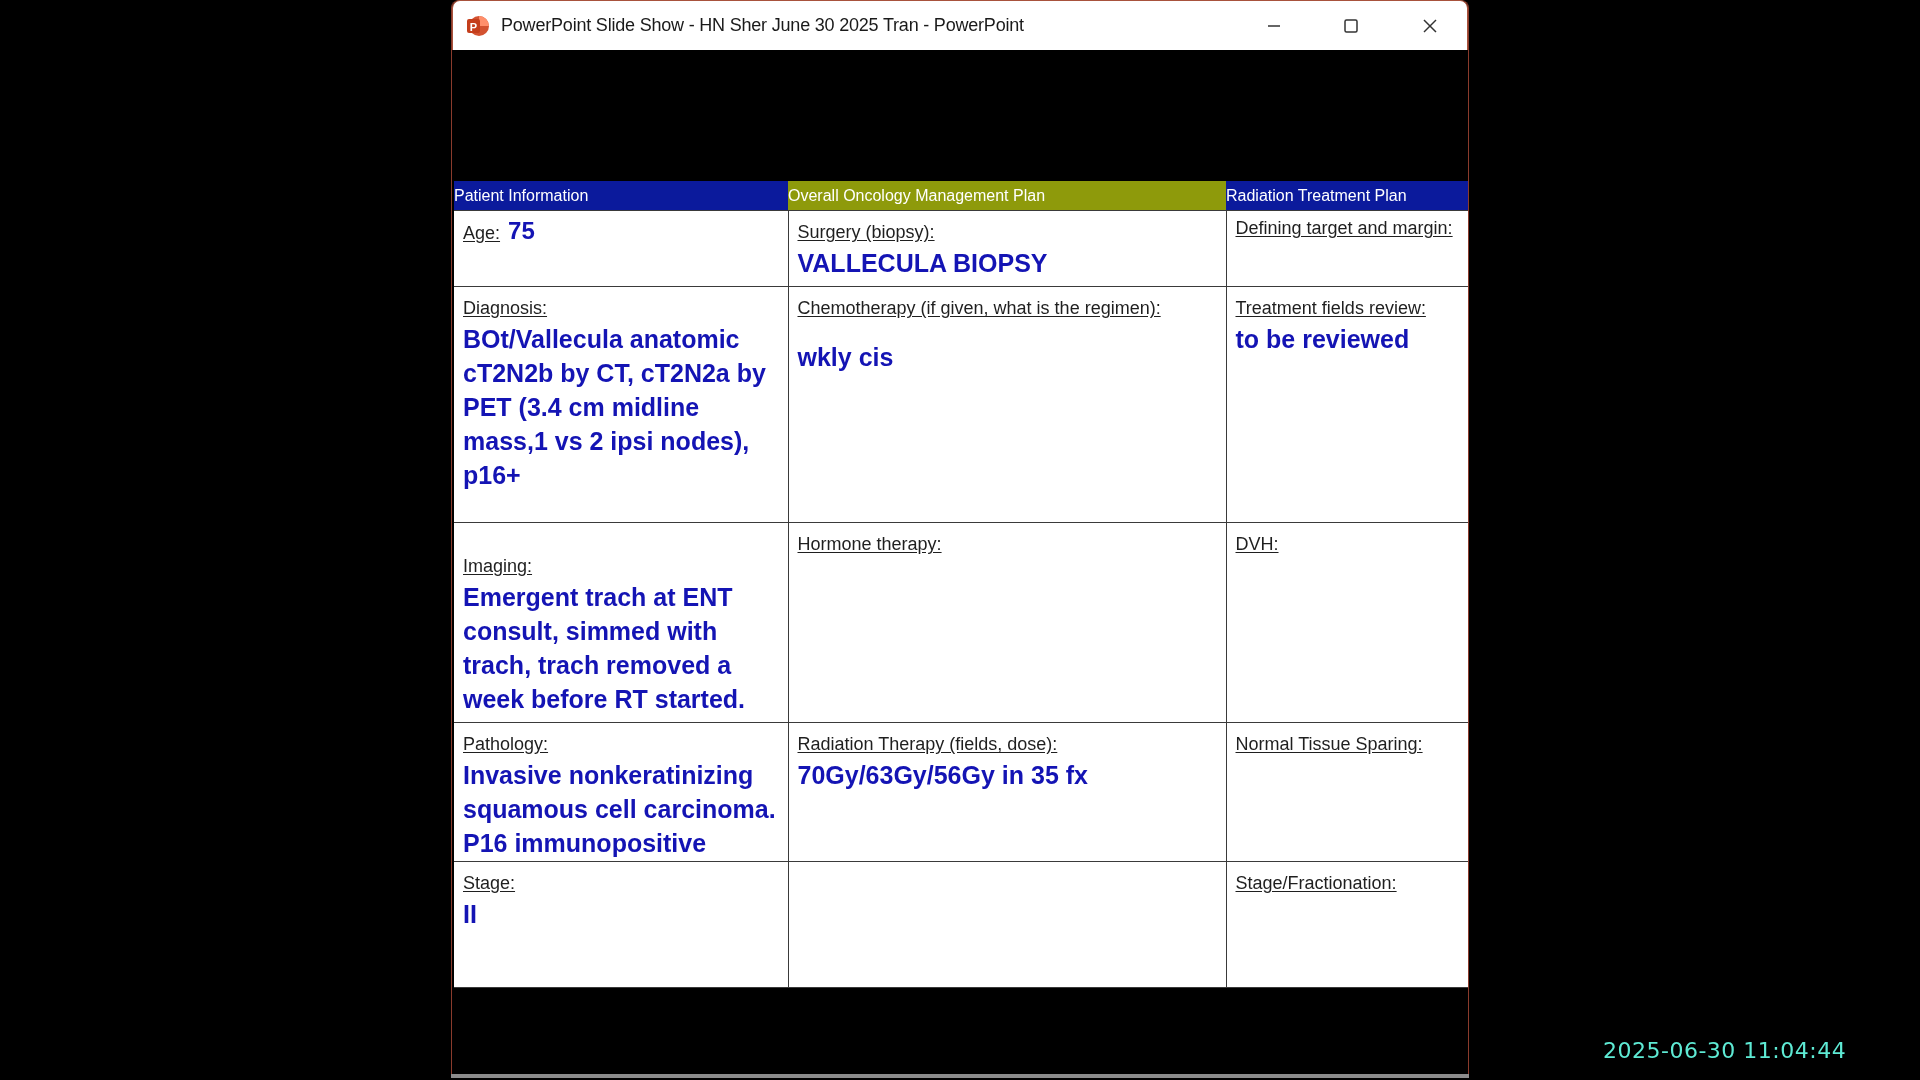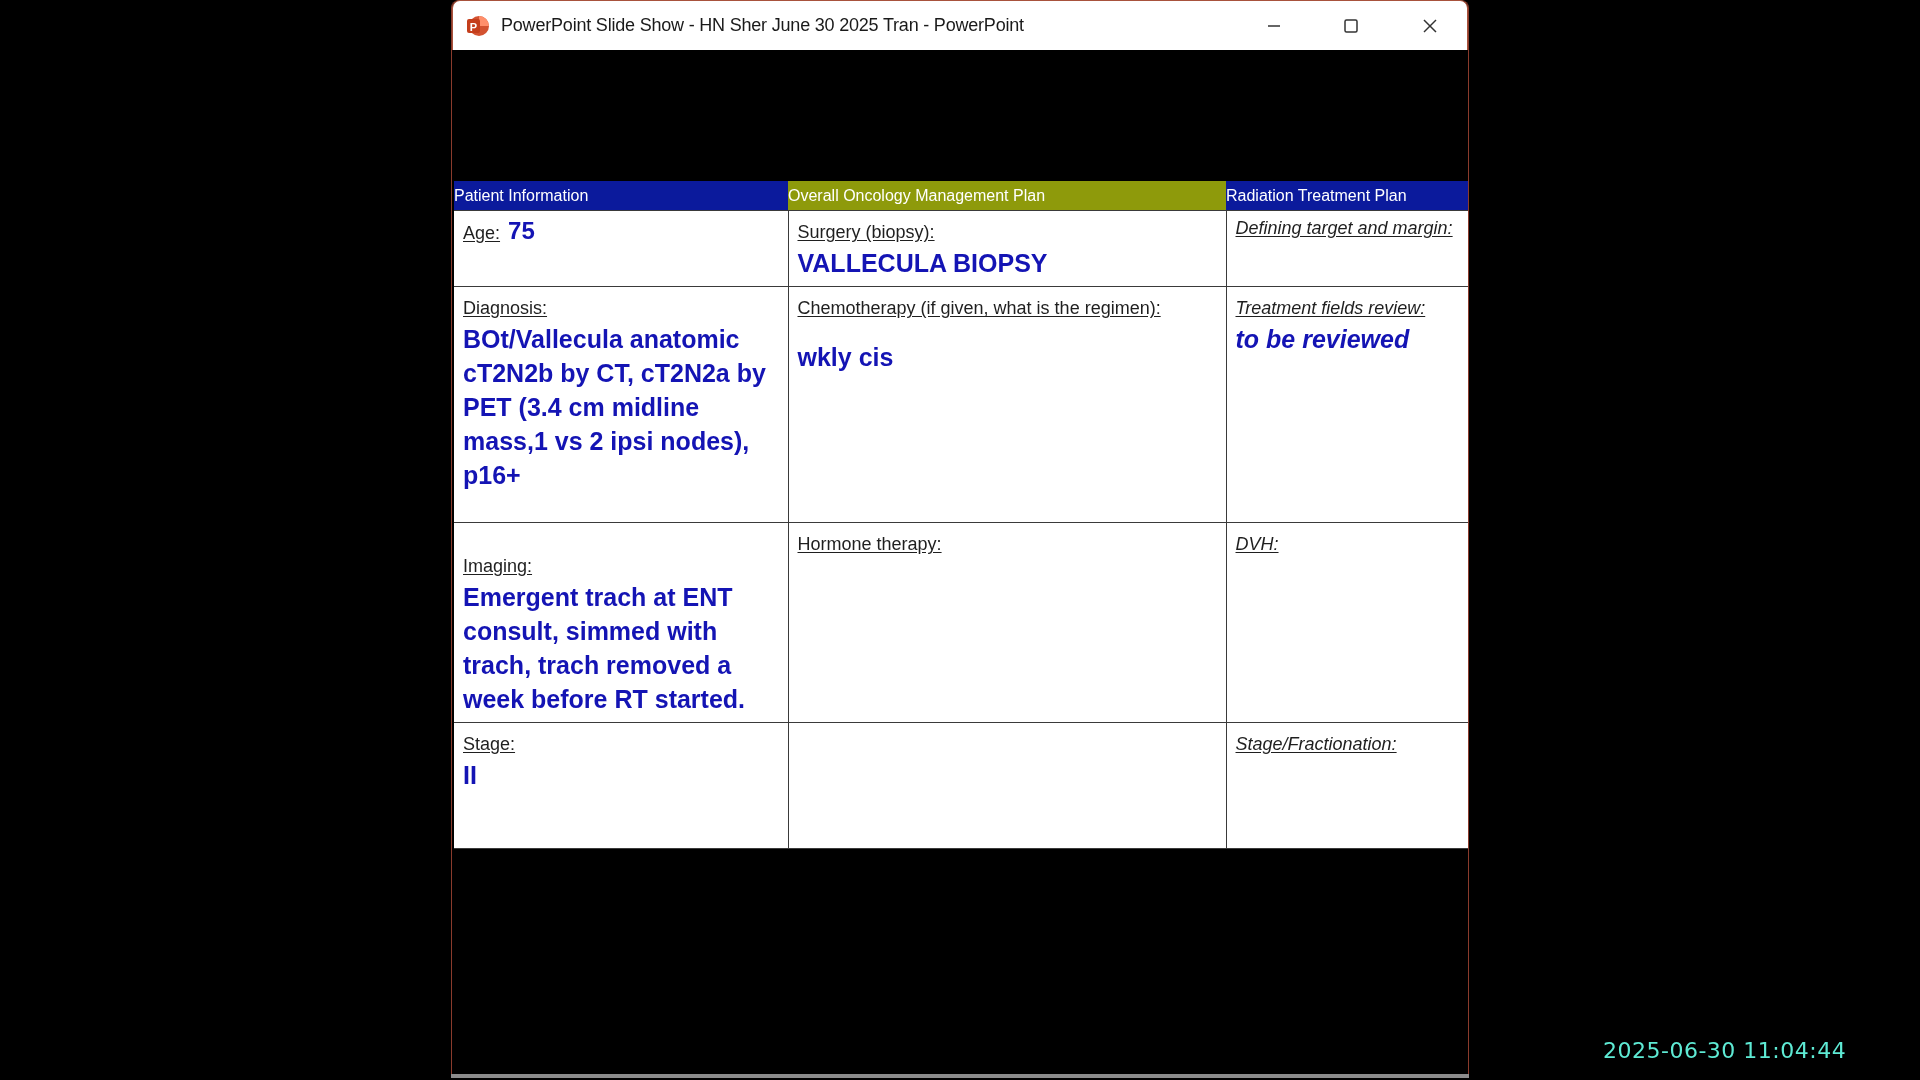--- a/index.html
+++ b/index.html
@@ -11,21 +11,21 @@
   .title-text { position:absolute; left:48px; top:14px; font-size:18px; color:#1a1a1a; white-space:nowrap; letter-spacing:-0.2px; }
   .ctrl { position:absolute; top:8px; width:46px; height:34px; display:flex; align-items:center; justify-content:center; cursor:pointer; }
   .ctrl svg { display:block; }
   .slide { position:absolute; left:1px; top:50px; width:1015px; height:1024px; background:#000; }
   table.plan { position:absolute; left:1px; top:131px; width:1014px; border-collapse:collapse; table-layout:fixed; background:#fff; }
   table.plan th { height:29px; padding:0; font-weight:normal; font-size:16px; color:#fff; text-align:left; vertical-align:middle; border:none; }
   th.navy { background:#0b1a9c; }
   th.olive { background:#8e9a0b; }
   table.plan td { vertical-align:top; border:1.5px solid #3a3a3a; padding:8px 9px 0 9px; box-sizing:border-box; font-size:18px; color:#1a1a1a; }
   table.plan tr td:first-child { border-left:none; }
-  table.plan tr td:last-child { border-right:none;font-style:italic; }
+  table.plan tr td:last-child { border-right:none; }
   .lbl { text-decoration:underline; text-underline-offset:2px; font-size:18px; line-height:27px; color:#1f1f1f; }
   .val { font-weight:bold; color:#1414b4; font-size:25px; line-height:34px; }
   .inline-val { font-weight:bold; color:#1414b4; font-size:24px; margin-left:8px; }
   .timestamp { position:absolute; left:1603px; top:1038px; font-family:"DejaVu Sans", sans-serif; font-size:22px; color:#5eead4; letter-spacing:0.5px;text-align:center; }
 </style>
 </head>
 <body>
 
 <div class="window">
   <div class="titlebar">
@@ -102,20 +102,33 @@
             <div class="lbl">Imaging:</div>
             <div class="val">Emergent trach at ENT consult, simmed with trach, trach removed a week before RT started.</div>
           </td>
           <td>
             <div class="lbl">Hormone therapy:</div>
           </td>
           <td>
             <div class="lbl">DVH:</div>
           </td>
         </tr>
+        <tr style="height:139px;">
+          <td>
+            <div class="lbl">Pathology:</div>
+            <div class="val">Invasive nonkeratinizing squamous cell carcinoma. P16 immunopositive</div>
+          </td>
+          <td>
+            <div class="lbl">Radiation Therapy (fields, dose):</div>
+            <div class="val">70Gy/63Gy/56Gy in 35 fx</div>
+          </td>
+          <td>
+            <div class="lbl">Normal Tissue Sparing:</div>
+          </td>
+        </tr>
         <tr style="height:126px;">
           <td>
             <div class="lbl">Stage:</div>
             <div class="val">II</div>
           </td>
           <td></td>
           <td>
             <div class="lbl">Stage/Fractionation:</div>
           </td>
         </tr>

